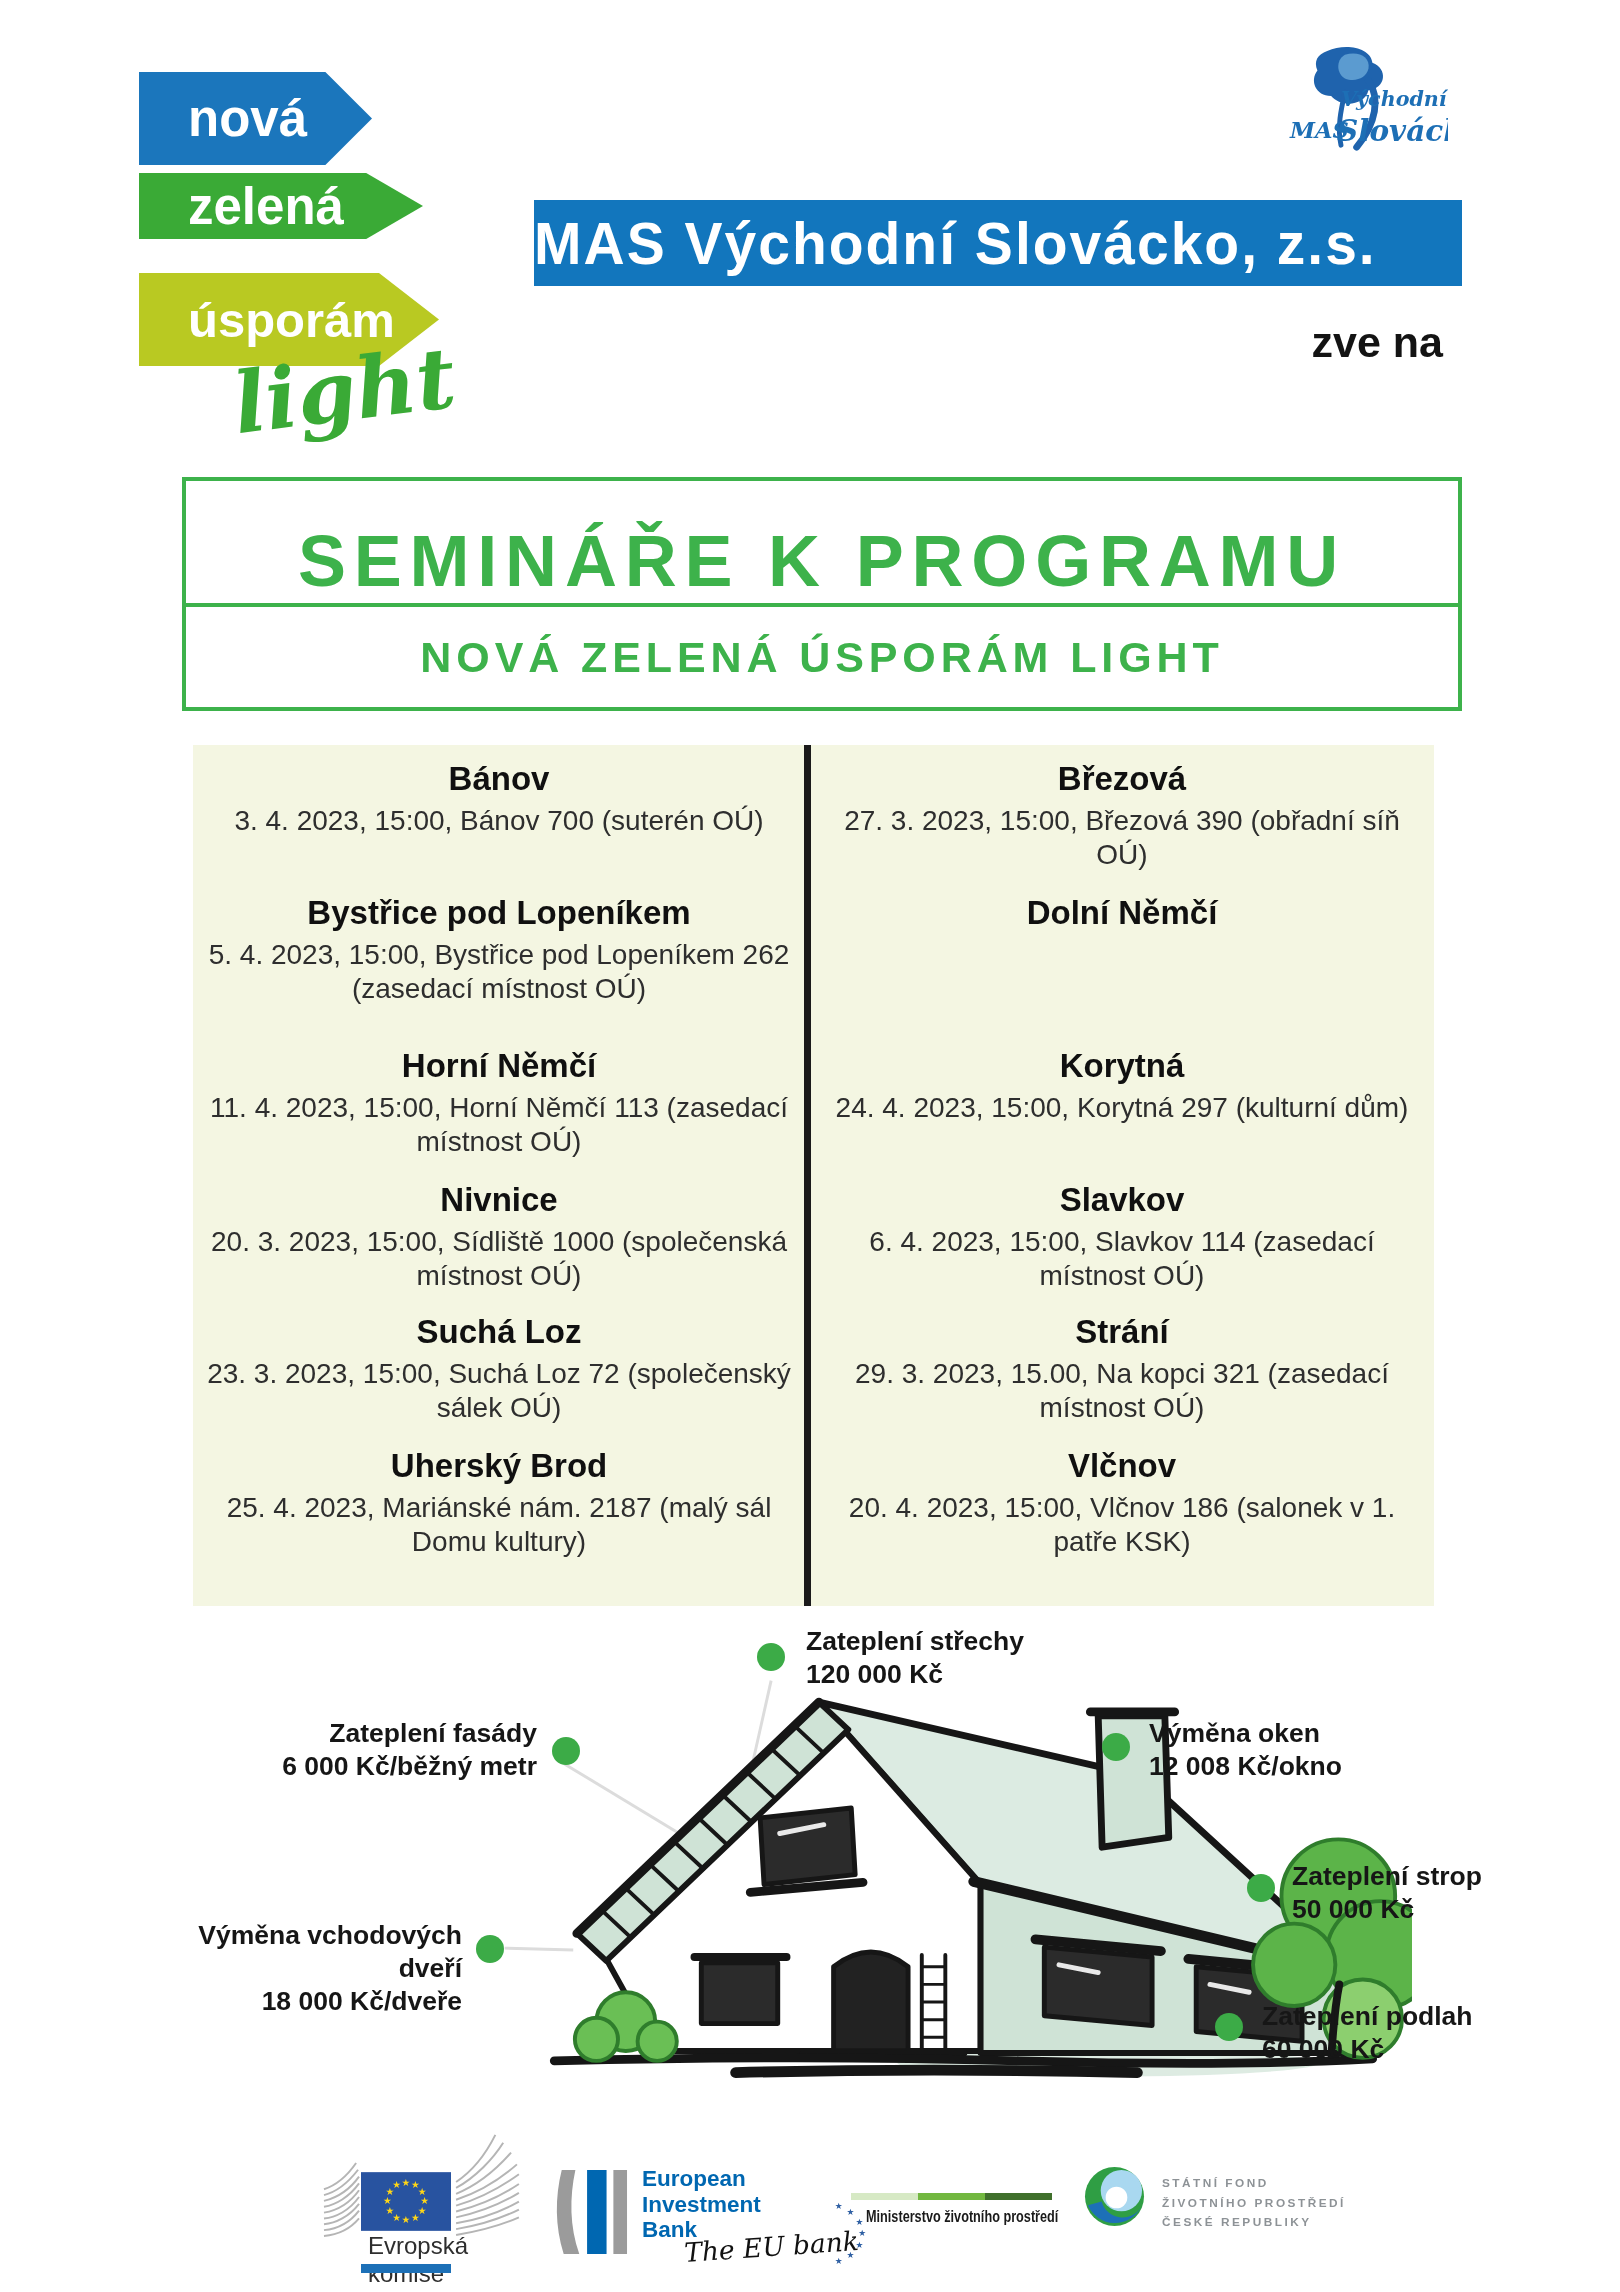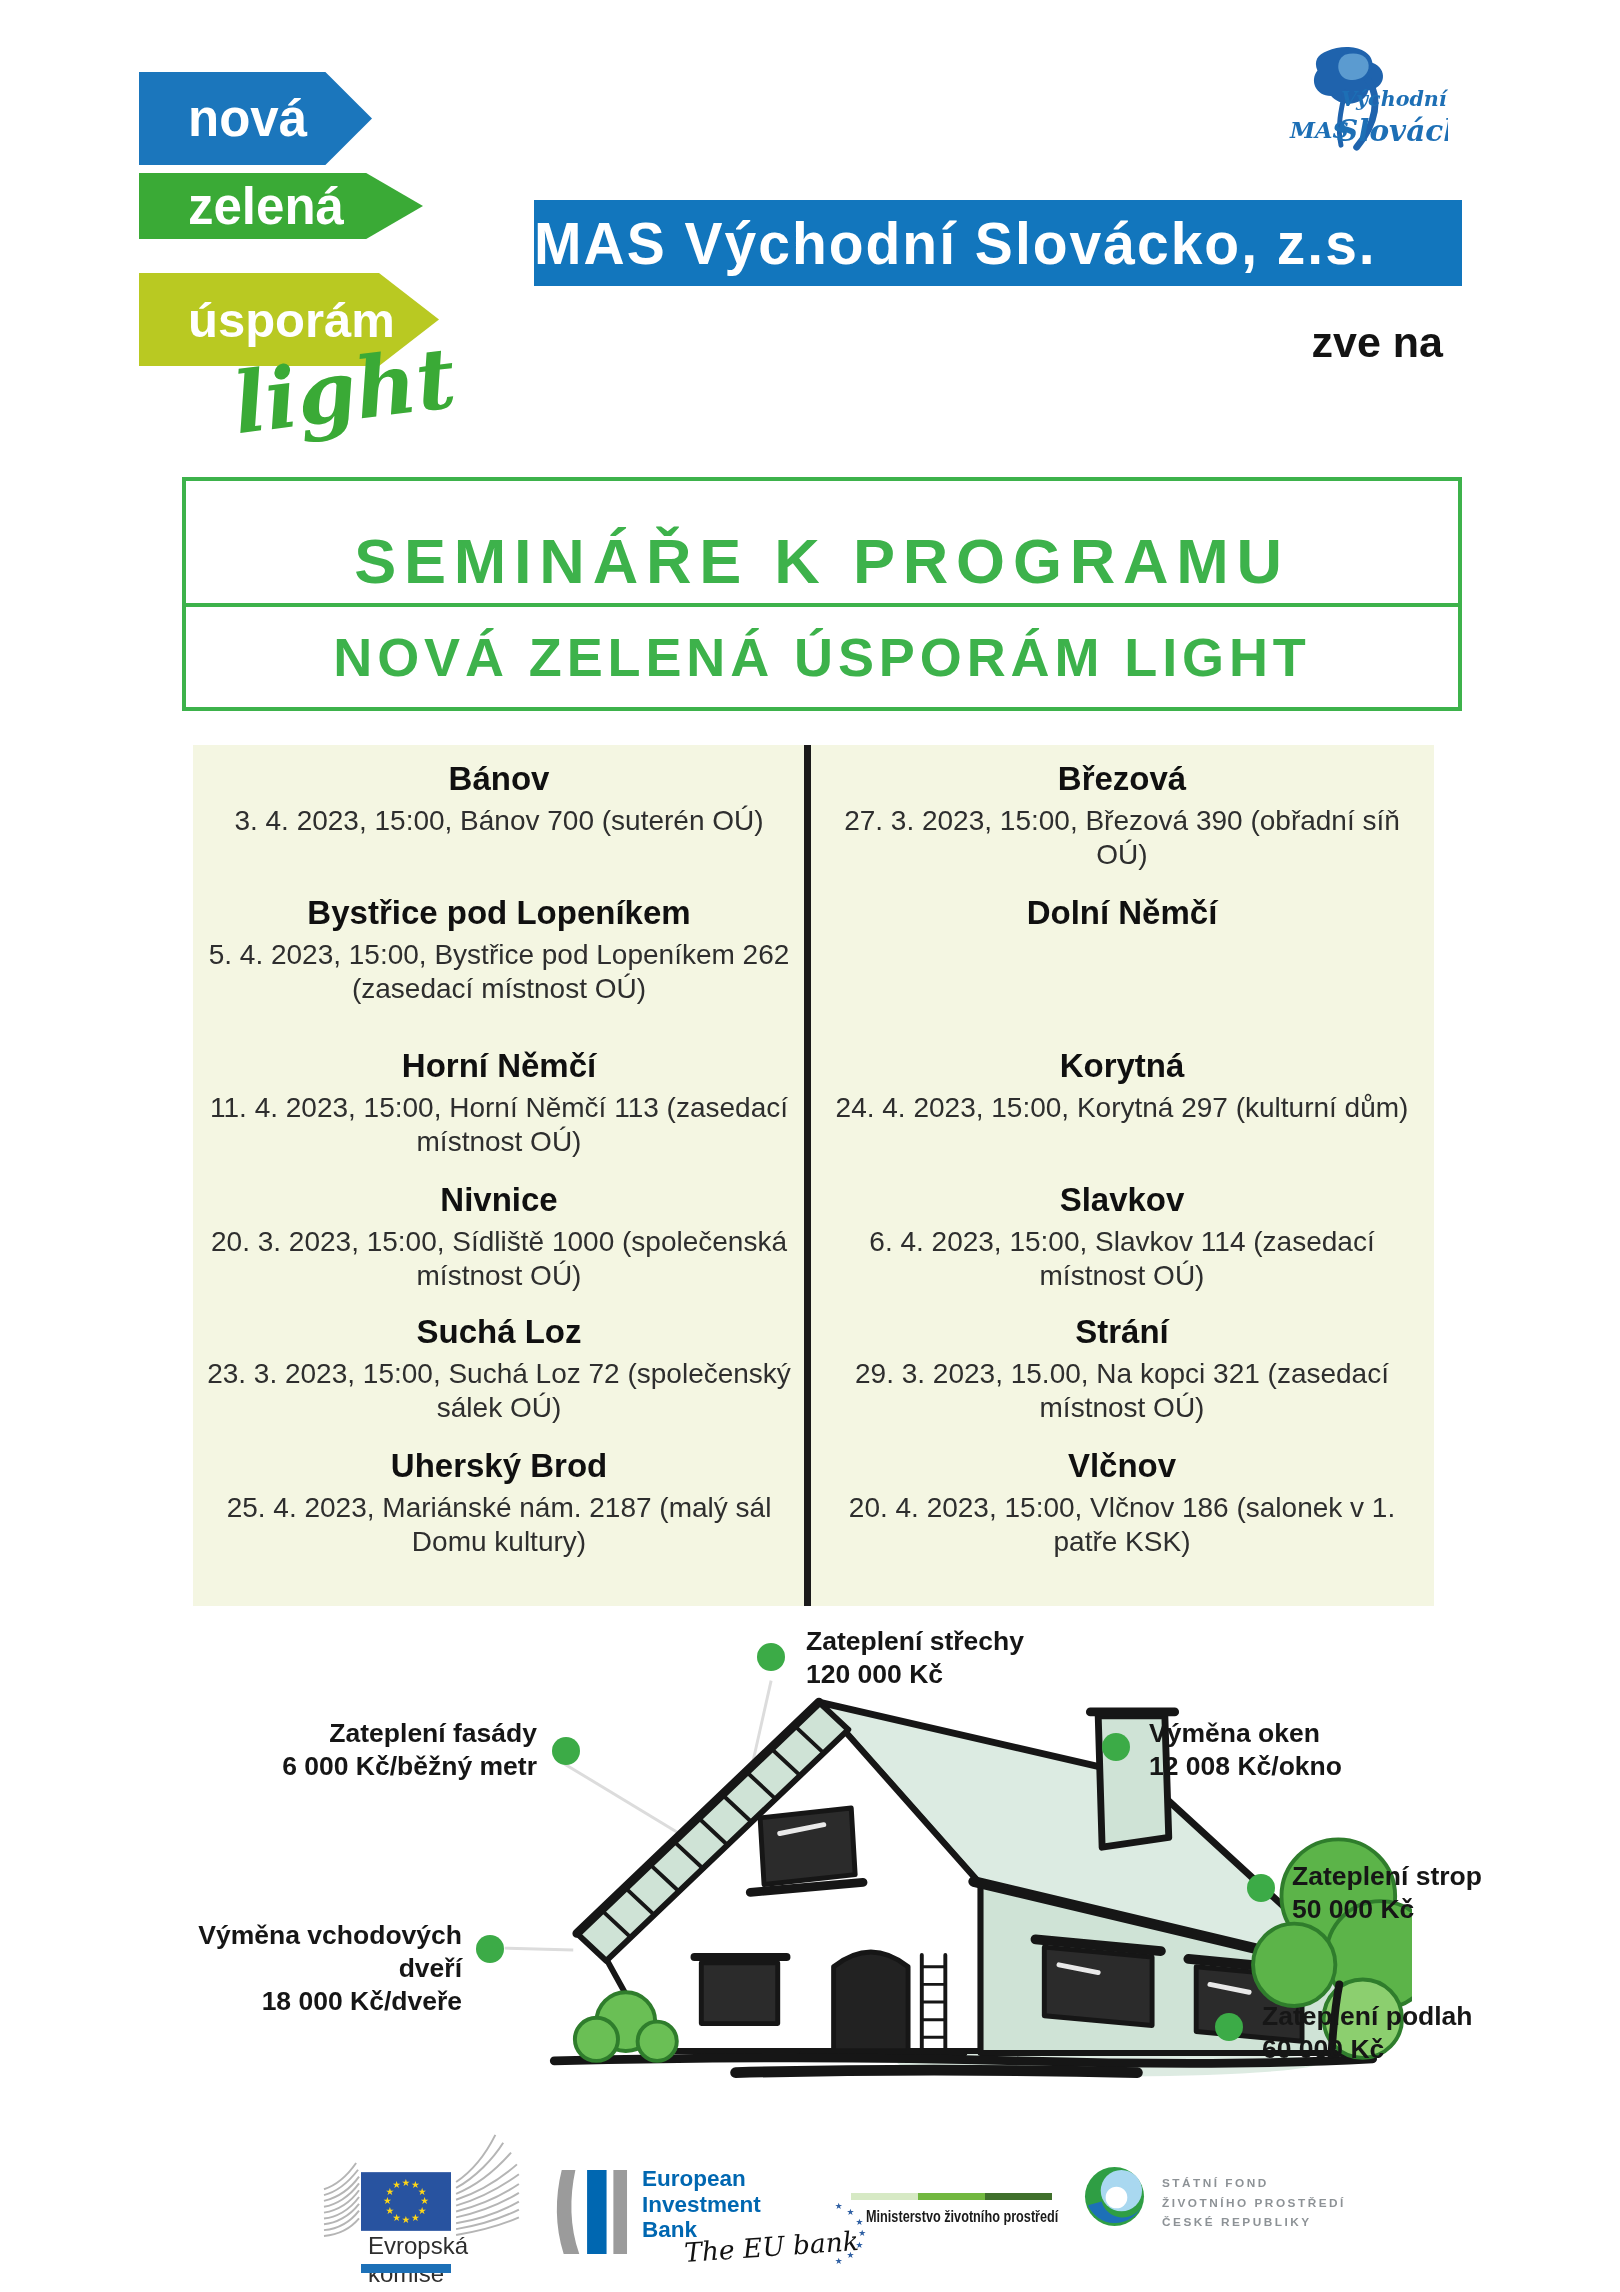--- a/index.html
+++ b/index.html
@@ -24,22 +24,22 @@
   .banner{position:absolute;left:534px;top:200px;width:928px;height:86px;background:#1276bd;
           display:flex;align-items:center;justify-content:flex-start;}
   .banner-text{color:#fff;font-size:57px;font-weight:bold;letter-spacing:2px;white-space:nowrap;
                transform:scaleY(1.05);}
   .zve-na{position:absolute;right:177px;top:318px;font-size:43px;font-weight:bold;color:#131313;}
 
   
   .title-box{position:absolute;left:182px;width:1280px;border:4.9px solid #3db24b;box-sizing:border-box;
              display:flex;align-items:center;justify-content:center;color:#3db24b;font-weight:bold;
              background:#fff;}
-  .title-box1{top:477px;height:168px;font-size:63px;letter-spacing:7.8px;}
-  .title-box2{top:603px;height:108px;font-size:54px;letter-spacing:4.9px;}
+  .title-box1{top:477px;height:168px;font-size:72px;letter-spacing:7.8px;}
+  .title-box2{top:603px;height:108px;font-size:43px;letter-spacing:4.9px;}
 
   
   .panel{position:absolute;left:193px;top:745px;width:1241px;height:861px;background:#f4f6e2;}
   .panel-divider{position:absolute;left:804px;top:745px;width:6.9px;height:861px;background:#1a1a1a;}
   .entry{position:absolute;text-align:center;}
   .entry-left{left:199px;width:600px;}
   .entry-right{left:815px;width:614px;}
   .town{font-size:33px;font-weight:bold;color:#101010;margin-bottom:5.9px;}
   .details{font-size:28px;color:#2e2e2e;line-height:1.22;}
 

